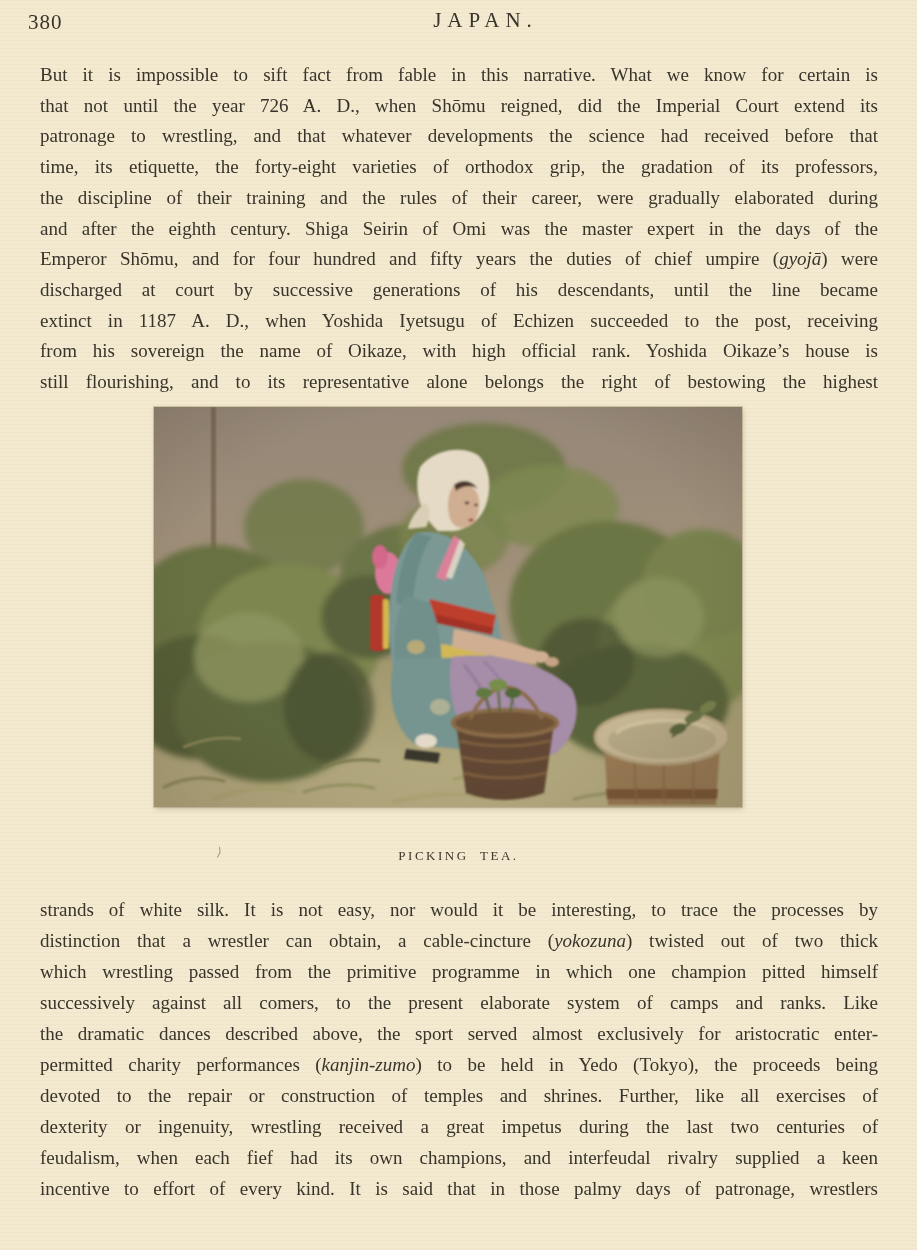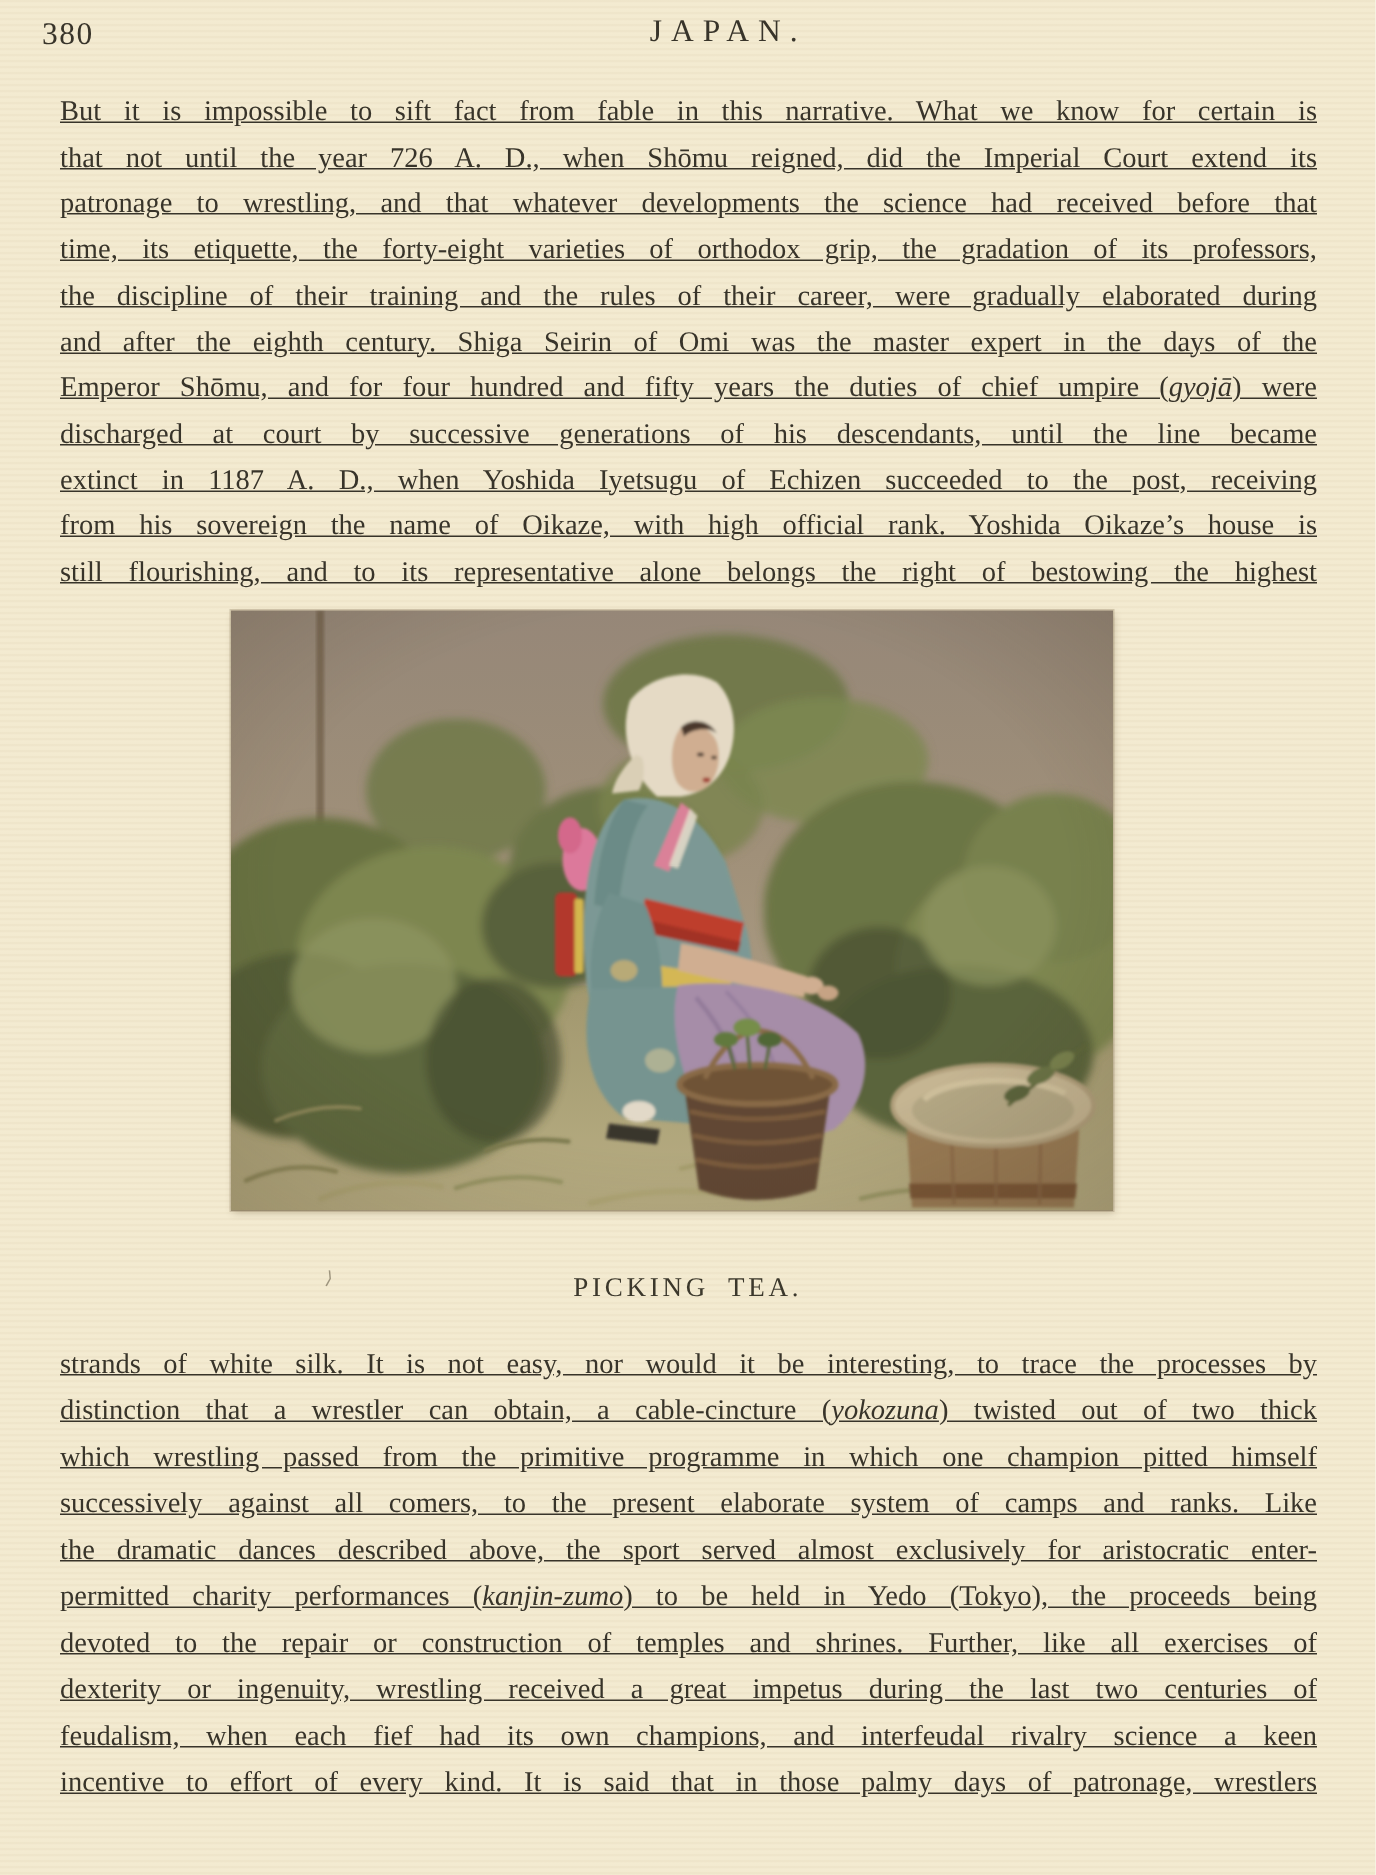--- a/index.html
+++ b/index.html
@@ -24,32 +24,31 @@
   }
   .para{
     position:absolute;left:40px;width:838px;
     font-size:19px;
   }
   .para-1{top:60px;line-height:30.7px;}
   .para-2{top:894px;line-height:31px;}
   .tline{
     text-align:justify;text-align-last:justify;
     white-space:normal;
-    text-decoration:underline;
   }
   .tline i{font-style:italic;}
   .figure-frame{
     position:absolute;left:154px;top:407px;width:588px;height:400px;
     background:#a1917c;
     box-shadow:0 0 0 1px rgba(110,92,60,0.25), 1px 2px 5px rgba(90,70,40,0.25);
   }
   .figure-frame svg{display:block;}
   .figure-caption{
     position:absolute;left:0;top:848px;width:100%;
-    text-align:center;font-size:18px;letter-spacing:2.5px;
+    text-align:center;font-size:13px;letter-spacing:2.5px;
     word-spacing:6px;color:#3c382c;
   }
   .stray-mark{
     position:absolute;left:217px;top:845px;
     font-size:12px;color:rgba(90,80,60,0.55);transform:rotate(12deg);
   }
 </style>
 </head>
 <body>
 
@@ -218,17 +217,17 @@
 
   <div class="para para-2">
       <div class="tline">strands of white silk.  It is not easy, nor would it be interesting, to trace the processes by</div>
       <div class="tline">distinction that a wrestler can obtain, a cable-cincture (<i>yokozuna</i>) twisted out of two thick</div>
       <div class="tline">which wrestling passed from the primitive programme in which one champion pitted himself</div>
       <div class="tline">successively against all comers, to the present elaborate system of camps and ranks.  Like</div>
       <div class="tline">the dramatic dances described above, the sport served almost exclusively for aristocratic enter-</div>
       <div class="tline">permitted charity performances (<i>kanjin-zumo</i>) to be held in Yedo (Tokyo), the proceeds being</div>
       <div class="tline">devoted to the repair or construction of temples and shrines.  Further, like all exercises of</div>
       <div class="tline">dexterity or ingenuity, wrestling received a great impetus during the last two centuries of</div>
-      <div class="tline">feudalism, when each fief had its own champions, and interfeudal rivalry science a keen</div>
+      <div class="tline">feudalism, when each fief had its own champions, and interfeudal rivalry supplied a keen</div>
       <div class="tline">incentive to effort of every kind.  It is said that in those palmy days of patronage, wrestlers</div>
     </div>
 
 </div>
 
 </body></html>

